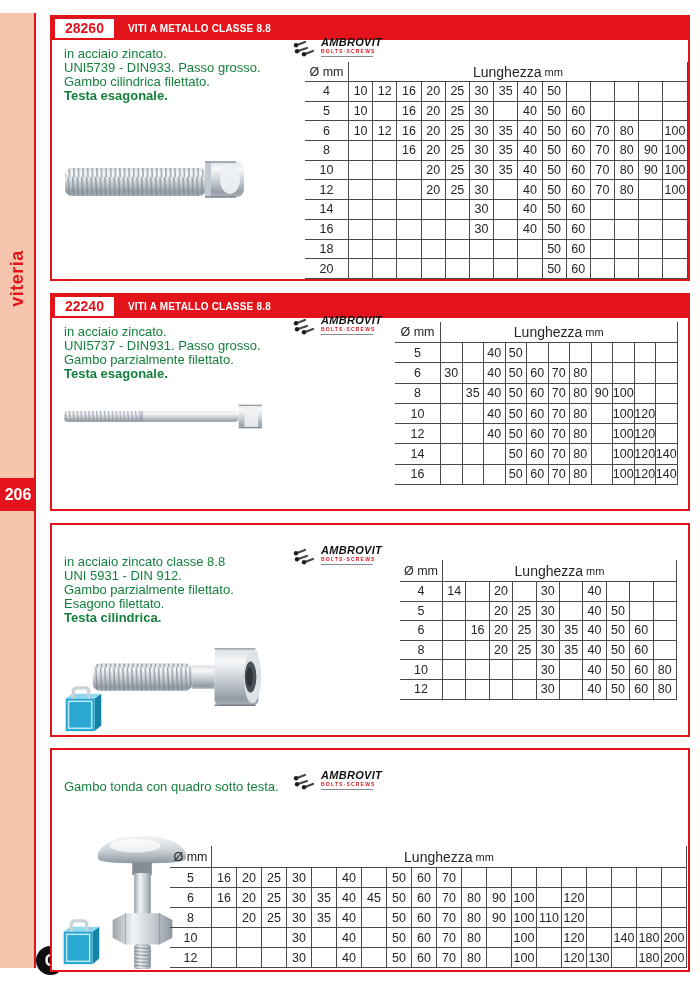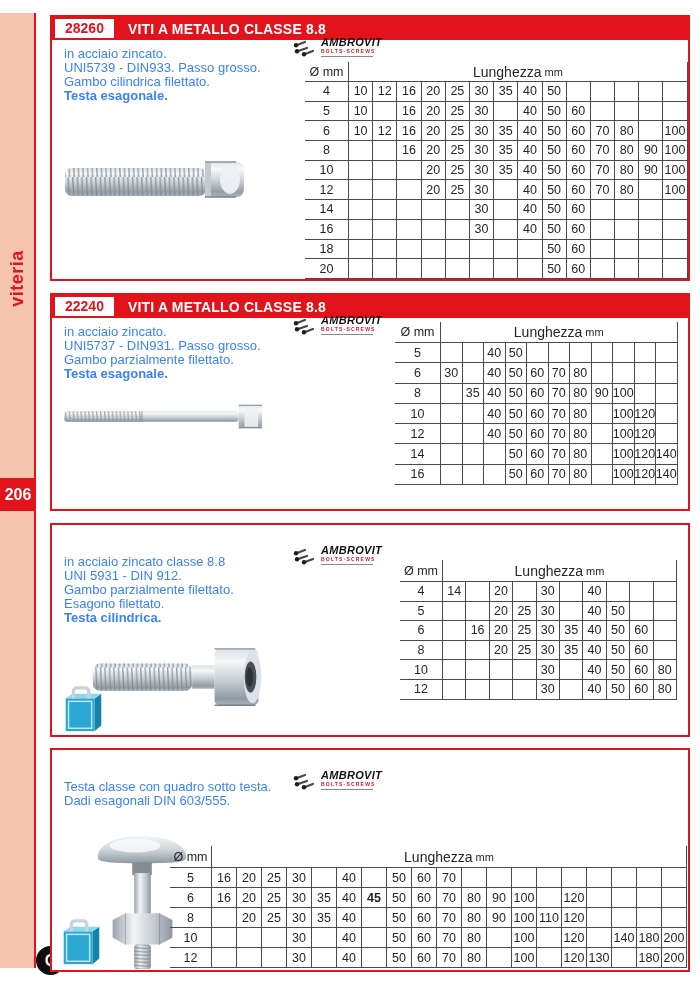--- a/index.html
+++ b/index.html
@@ -25,24 +25,24 @@
          border:2px solid #e2131b; }
   .s1 { top:15px;  height:266px; }
   .s2 { top:293px; height:218px; }
   .s3 { top:523px; height:214px; }
   .s4 { top:748px; height:224px; }
 
   .hdr { position:absolute; left:0; top:0; right:0; height:23px; background:#e2131b;
          display:flex; align-items:center; }
   .code { margin-left:3px; background:#fff; color:#e2131b; font-weight:bold;
           font-size:14px; line-height:19px; height:19px; padding:0 10px; }
-  .title { color:#fff; font-weight:bold; font-size:14px; margin-left:14px;
+  .title { color:#fff; font-weight:bold; font-size:10px; margin-left:14px;
            letter-spacing:.2px; }
 
-  .desc { position:absolute; left:12px; top:30px; color:#3b82f6; }
+  .desc { position:absolute; left:12px; top:30px; color:#15803d; }
   .desc-line { font-size:13px; line-height:14px; }
   .desc-line.bold { font-weight:bold; }
 
   
   .logo { position:absolute; left:240px; top:20px; display:flex; align-items:flex-start; }
   .logo-screws { width:26px; height:18px; margin-right:3px; margin-top:2px; }
   .logo-name { font-size:11px; font-weight:bold; font-style:italic; color:#111;
                letter-spacing:.3px; line-height:11px; }
   .logo-tag { font-size:5px; color:#e2131b; font-weight:bold; letter-spacing:1.2px;
               line-height:6px; }
@@ -610,22 +610,21 @@
           <div class="tc" style="width: 23.4px; height: 19.6px;">40</div>
           <div class="tc" style="width: 23.4px; height: 19.6px;">50</div>
           <div class="tc" style="width: 23.4px; height: 19.6px;">60</div>
           <div class="tc" style="width: 23.4px; height: 19.6px;">80</div>
         </div>
       </div>
   </div>
 
   <div class="sec s4">
     <div class="desc">
-        <div class="desc-line">Testa classe con quadro sotto testa.</div>
-        <div class="desc-line">Dadi esagonali  DIN 603/555.</div>
+        <div class="desc-line">Gambo tonda con quadro sotto testa.</div>
       </div>
     <div class="logo">
       <svg class="logo-screws" viewBox="0 0 26 18">
         <g stroke="#474747" stroke-width="2.2" stroke-linecap="round">
           <line x1="5" y1="6" x2="13" y2="3"></line>
             <line x1="6" y1="12" x2="15" y2="9"></line>
             <line x1="13" y1="15" x2="21" y2="12"></line>
         </g>
         <circle cx="4" cy="6.2" r="2.2" fill="#1d1d1d"></circle>
           <circle cx="5" cy="12.3" r="2.2" fill="#1d1d1d"></circle>
@@ -702,21 +701,21 @@
           <div class="tc" style="width: 25px; height: 20px;"></div>
         </div>
         <div class="trow">
           <div class="tc dcol" style="width: 42px; height: 20px;">6</div>
           <div class="tc" style="width: 25px; height: 20px;">16</div>
           <div class="tc" style="width: 25px; height: 20px;">20</div>
           <div class="tc" style="width: 25px; height: 20px;">25</div>
           <div class="tc" style="width: 25px; height: 20px;">30</div>
           <div class="tc" style="width: 25px; height: 20px;">35</div>
           <div class="tc" style="width: 25px; height: 20px;">40</div>
-          <div class="tc" style="width: 25px; height: 20px; font-weight: bold;">45</div>
+          <div class="tc" style="width: 25px; height: 20px;">45</div>
           <div class="tc" style="width: 25px; height: 20px;">50</div>
           <div class="tc" style="width: 25px; height: 20px;">60</div>
           <div class="tc" style="width: 25px; height: 20px;">70</div>
           <div class="tc" style="width: 25px; height: 20px;">80</div>
           <div class="tc" style="width: 25px; height: 20px;">90</div>
           <div class="tc" style="width: 25px; height: 20px;">100</div>
           <div class="tc" style="width: 25px; height: 20px;"></div>
           <div class="tc" style="width: 25px; height: 20px;">120</div>
           <div class="tc" style="width: 25px; height: 20px;"></div>
           <div class="tc" style="width: 25px; height: 20px;"></div>

